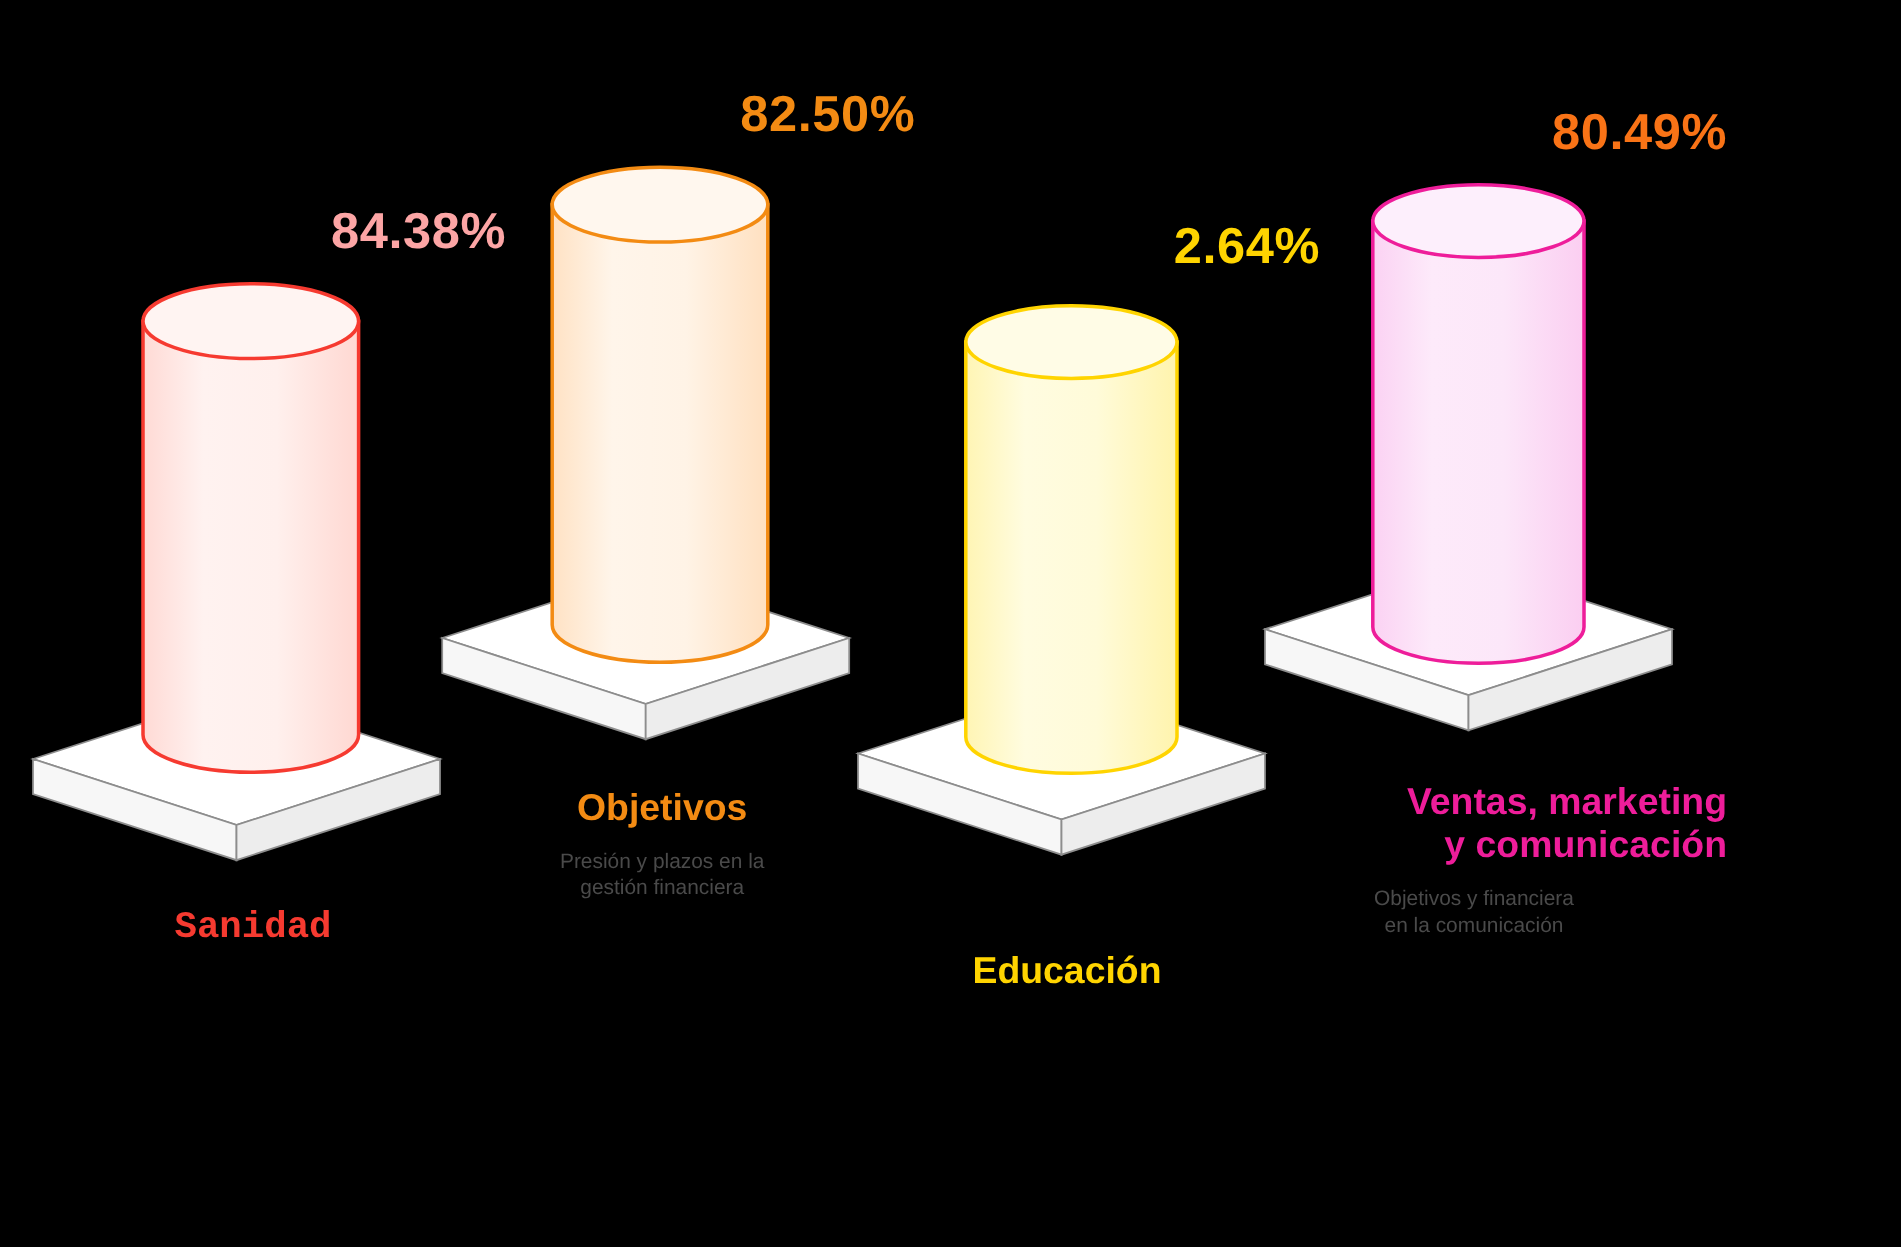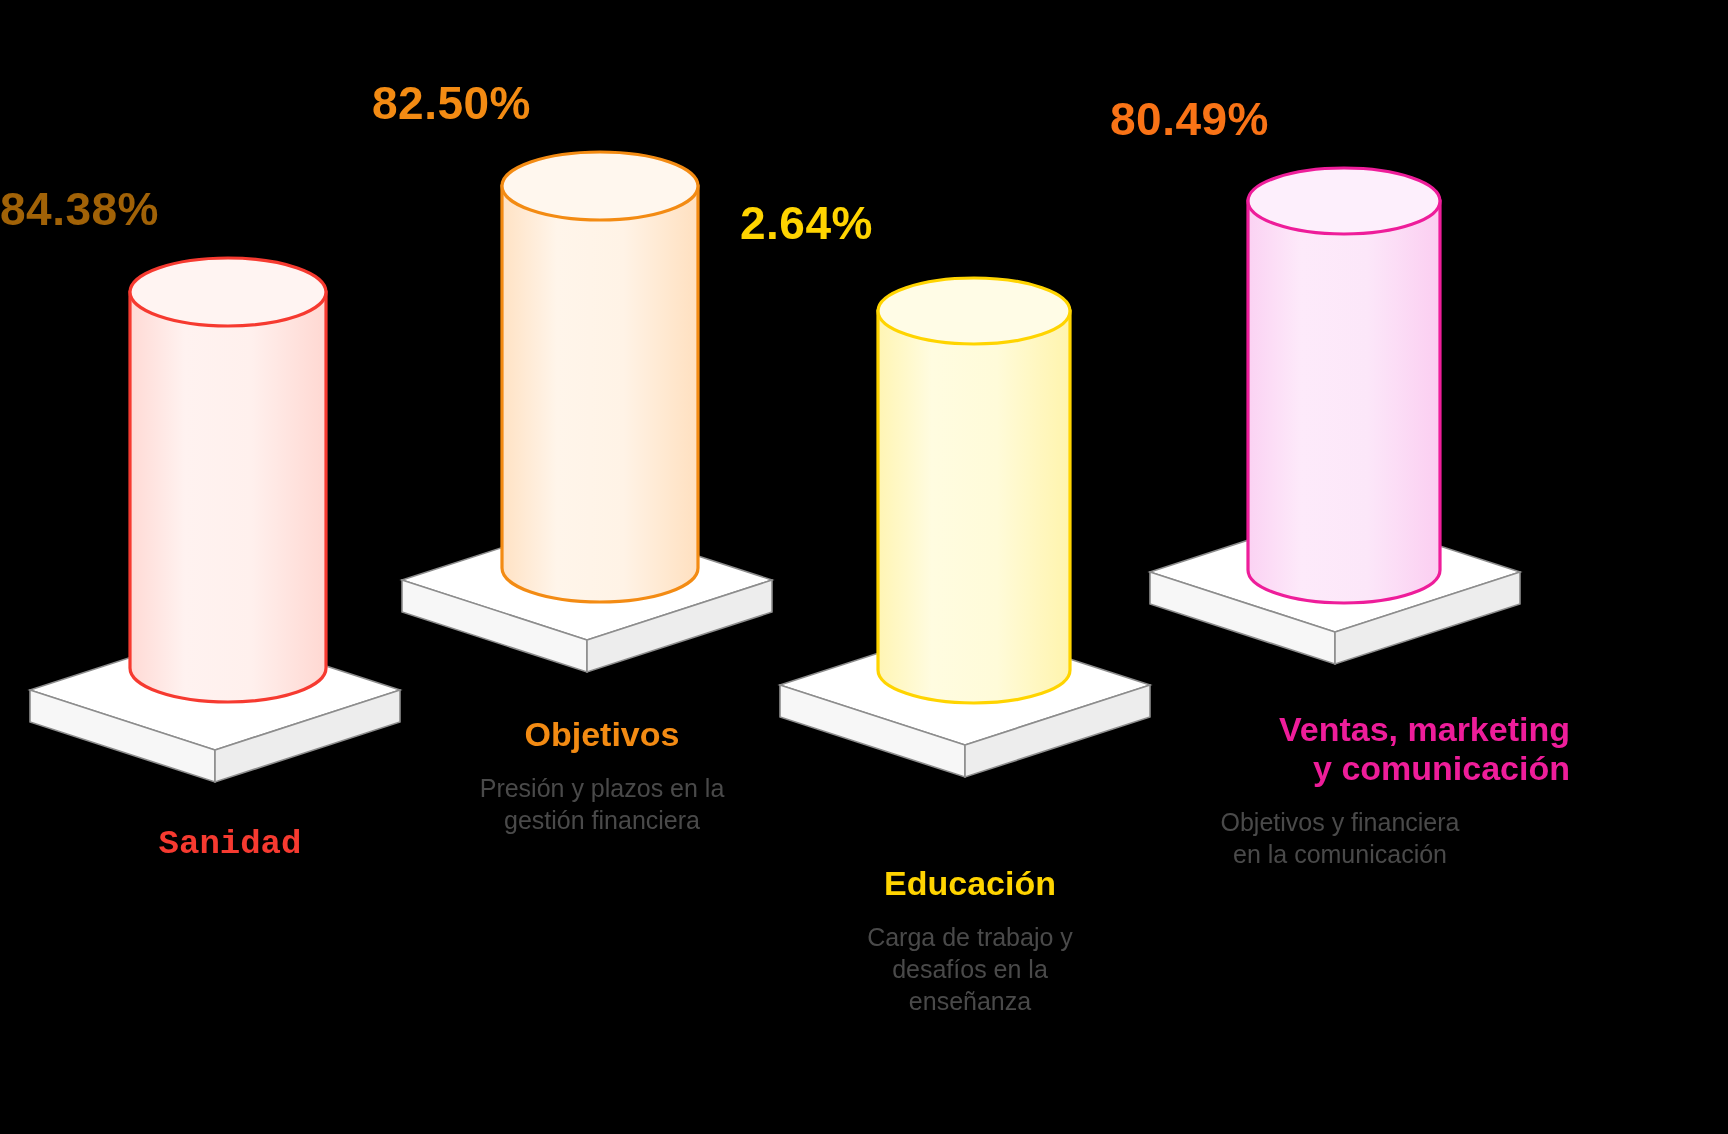--- a/index.html
+++ b/index.html
@@ -25,21 +25,21 @@
   
   .column {
     position: absolute;
     width: 460px;
   }
 
   
   .pct {
     position: absolute;
     width: 460px;
-    text-align: left;
+    text-align: right;
     font-size: 46px;
     font-weight: 700;
     letter-spacing: 0.5px;
     line-height: 1;
     white-space: nowrap;
     text-shadow: 2px 2px 0 rgba(0,0,0,0.55);
   }
 
   
   .pedestal {
@@ -63,35 +63,35 @@
   }
   .cat-title {
     font-size: 34px;
     font-weight: 700;
     line-height: 1.14;
     white-space: pre-line;
     text-shadow: 2px 2px 0 rgba(0,0,0,0.55);
   }
   .cat-desc {
     margin-top: 18px;
-    font-size: 25px;
+    font-size: 19px;
     font-weight: 400;
     line-height: 1.28;
     color: #4a4a4a;
     white-space: pre-line;
   }
 </style>
 </head>
 <body>
 
 <div id="stage">
 
   <div class="column" style="left:0px; top:0px;">
 
-    <div class="pct" style="left:0px; top:186px; color:#a16207;">84.38%</div>
+    <div class="pct" style="left:0px; top:186px; color:#fca5a5;">84.38%</div>
 
     <div class="pedestal" style="left:30px; top:630px;">
       <svg width="400" height="160" viewBox="0 0 400 160">
         <polygon points="0,60 185,0 370,60 185,120" fill="#ffffff" stroke="#8d8d8d" stroke-width="1.6"></polygon>
         <polygon points="0,60 0,92 185,152 185,120" fill="#f7f7f7" stroke="#8d8d8d" stroke-width="1.6"></polygon>
         <polygon points="185,120 185,152 370,92 370,60" fill="#ededed" stroke="#8d8d8d" stroke-width="1.6"></polygon>
       </svg>
     </div>
 
     <div class="cyl" style="left:128px; top:258px;">
@@ -170,23 +170,20 @@
             <stop offset="100%" stop-color="#fff4ad"></stop>
           </linearGradient>
         </defs>
         <path d="M2,33 L2,392 A96,33 0 0 0 194,392 L194,33 Z" fill="url(#g3)" stroke="#ffd400" stroke-width="3.2"></path>
         <ellipse cx="98" cy="33" rx="96" ry="33" fill="#fffce6" stroke="#ffd400" stroke-width="3.2"></ellipse>
       </svg>
     </div>
 
     <div class="caption" style="left:0px; top:864px;">
       <div class="cat-title" style="color:#ffd400;">Educación</div>
-      <div class="cat-desc">Carga de trabajo y
-desafíos en la
-enseñanza</div>
     </div>
   </div>
 
   <div class="column" style="left:1110px; top:0px;">
 
     <div class="pct" style="left:0px; top:96px; color:#f97316;">80.49%</div>
 
     <div class="pedestal" style="left:40px; top:512px;">
       <svg width="400" height="160" viewBox="0 0 400 160">
         <polygon points="0,60 185,0 370,60 185,120" fill="#ffffff" stroke="#8d8d8d" stroke-width="1.6"></polygon>

